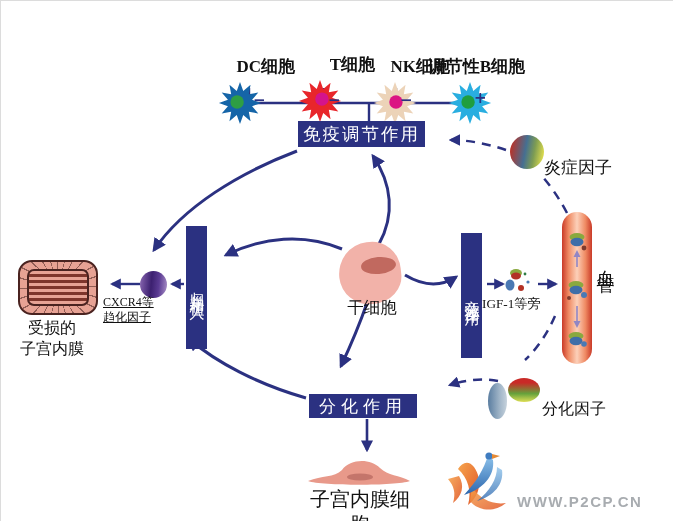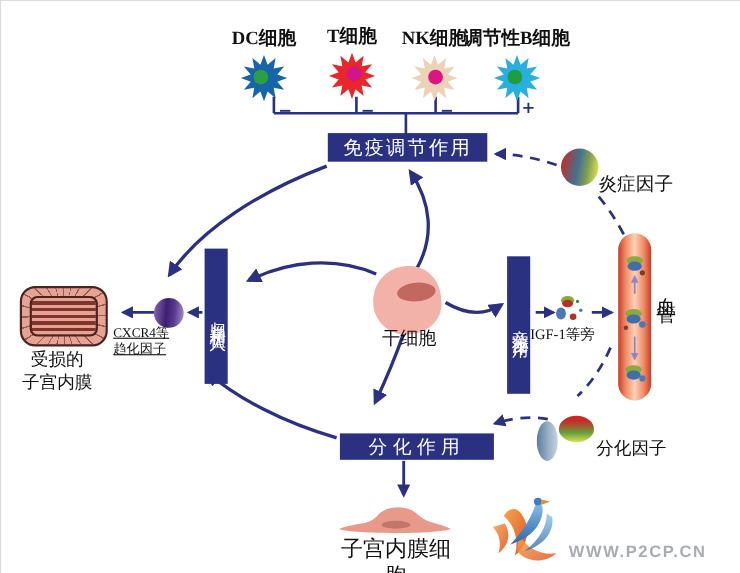--- a/index.html
+++ b/index.html
@@ -10,21 +10,21 @@
   }
   .abs{position:absolute;}
   svg{display:block;}
   .navy-box{
     position:absolute;background:#2b3181;color:#fff;
     display:flex;align-items:center;justify-content:center;
     font-family:"Liberation Serif","DejaVu Serif",serif;
   }
   .navy-box.h{letter-spacing:2px;}
   .navy-box.v{writing-mode:vertical-rl;text-orientation:upright;letter-spacing:3px;}
-  .cell-group{position:absolute;width:110px;text-align:center;}
+  .cell-group{position:absolute;width:110px;text-align:right;margin-top:32px;}
   .cell-label{font-size:17px;font-weight:600;white-space:nowrap;}
   .sign{position:absolute;color:#2b3181;font-weight:700;font-size:15px;
         font-family:"DejaVu Sans",sans-serif;line-height:1;}
   .lbl{position:absolute;line-height:1.25;}
   .sphere{position:absolute;border-radius:50%;}
   .inflam{width:34px;height:34px;
     background:linear-gradient(100deg,#b5342c 8%,#456f92 45%,#7d9c53 68%,#d9d94e 92%);}
   .chemo{width:27px;height:27px;
     background:linear-gradient(95deg,#8a68b2 0%,#3c2070 42%,#5a3a92 68%,#ab92c8 100%);}
   .stem-blob{position:absolute;left:338px;top:241px;width:62px;height:62px;
@@ -106,24 +106,24 @@
       <polygon points="46,24 36.6,27.4 43.1,35 33.2,33.2 35,43.1 27.4,36.6 24,46 20.6,36.6 13,43.1 14.8,33.2 4.9,35 11.4,27.4 2,24 11.4,20.6 4.9,13 14.8,14.8 13,4.9 20.6,11.4 24,2 27.4,11.4 35,4.9 33.2,14.8 43.1,13 36.6,20.6" fill="#29aee0"></polygon>
       <circle cx="22" cy="23" r="7" fill="#1f9e3f"></circle>
     </svg>
   </div>
 
   <span class="sign" style="left:252px;top:92px;">−</span>
   <span class="sign" style="left:327px;top:92px;">−</span>
   <span class="sign" style="left:399px;top:92px;">−</span>
   <span class="sign" style="left:473px;top:90px;">+</span>
 
-  <div class="navy-box h" style="left:297px;top:120px;width:145px;height:26px;font-size:17.5px;">免疫调节作用</div>
+  <div class="navy-box h" style="left:297px;top:120px;width:127px;height:26px;font-size:17.5px;">免疫调节作用</div>
   <div class="navy-box v" style="left:185px;top:225px;width:21px;height:123px;font-size:15px;">归巢和植入</div>
   <div class="navy-box v" style="left:460px;top:232px;width:21px;height:125px;font-size:15px;">旁分泌作用</div>
-  <div class="navy-box h" style="left:308px;top:393px;width:140px;height:24px;font-size:17px;letter-spacing:5px;">分化作用</div>
+  <div class="navy-box h" style="left:308px;top:393px;width:108px;height:24px;font-size:17px;letter-spacing:5px;">分化作用</div>
 
   <div class="sphere inflam" style="left:509px;top:134px;"></div>
   <div class="lbl" style="left:543px;top:156px;font-size:17px;">炎症因子</div>
 
   <div class="vessel">
     <svg width="30" height="152" viewBox="0 0 30 152">
       <ellipse cx="15" cy="25" rx="7.5" ry="4" fill="#8aa93e"></ellipse>
       <ellipse cx="15" cy="30" rx="6.5" ry="4.2" fill="#3f6ea8"></ellipse>
       <circle cx="22" cy="36" r="2.4" fill="#7e3a2e"></circle>
       <line x1="15" y1="55" x2="15" y2="43" stroke="#9186c4" stroke-width="1.6"></line>

